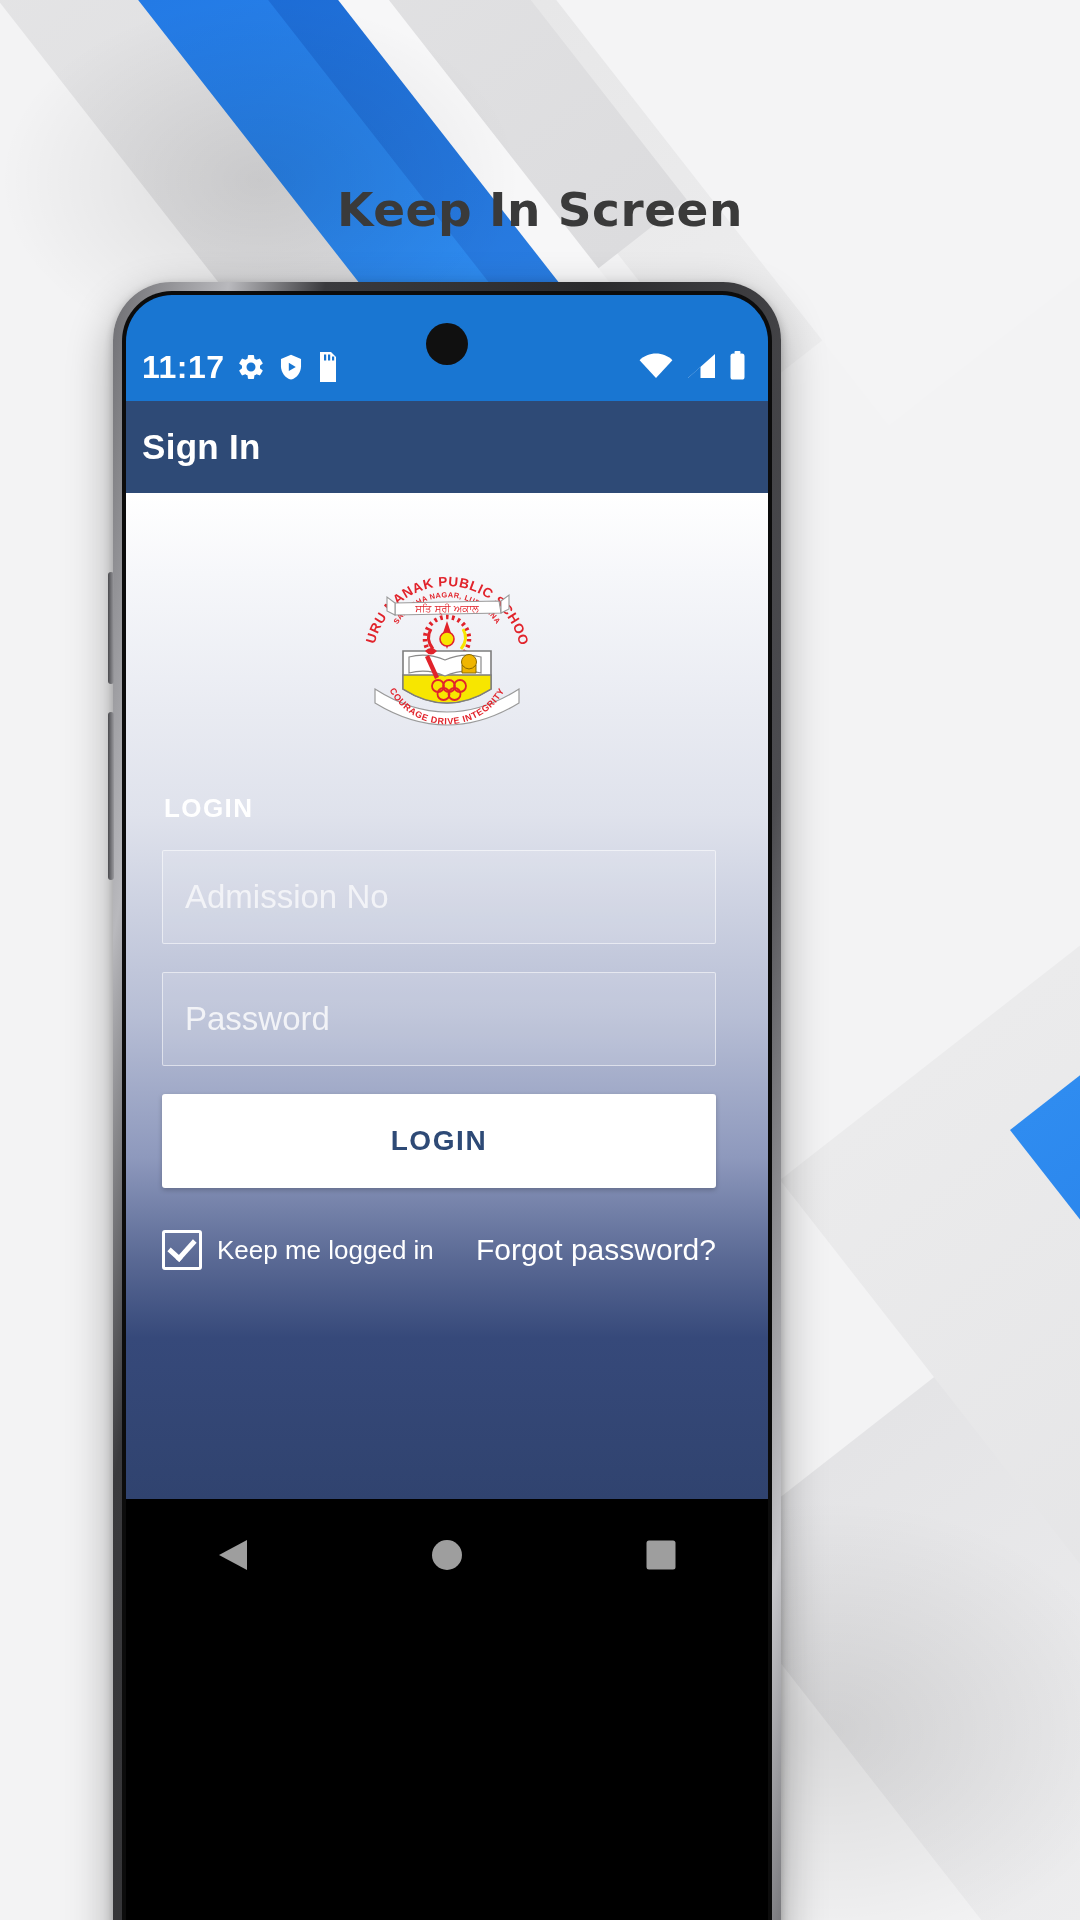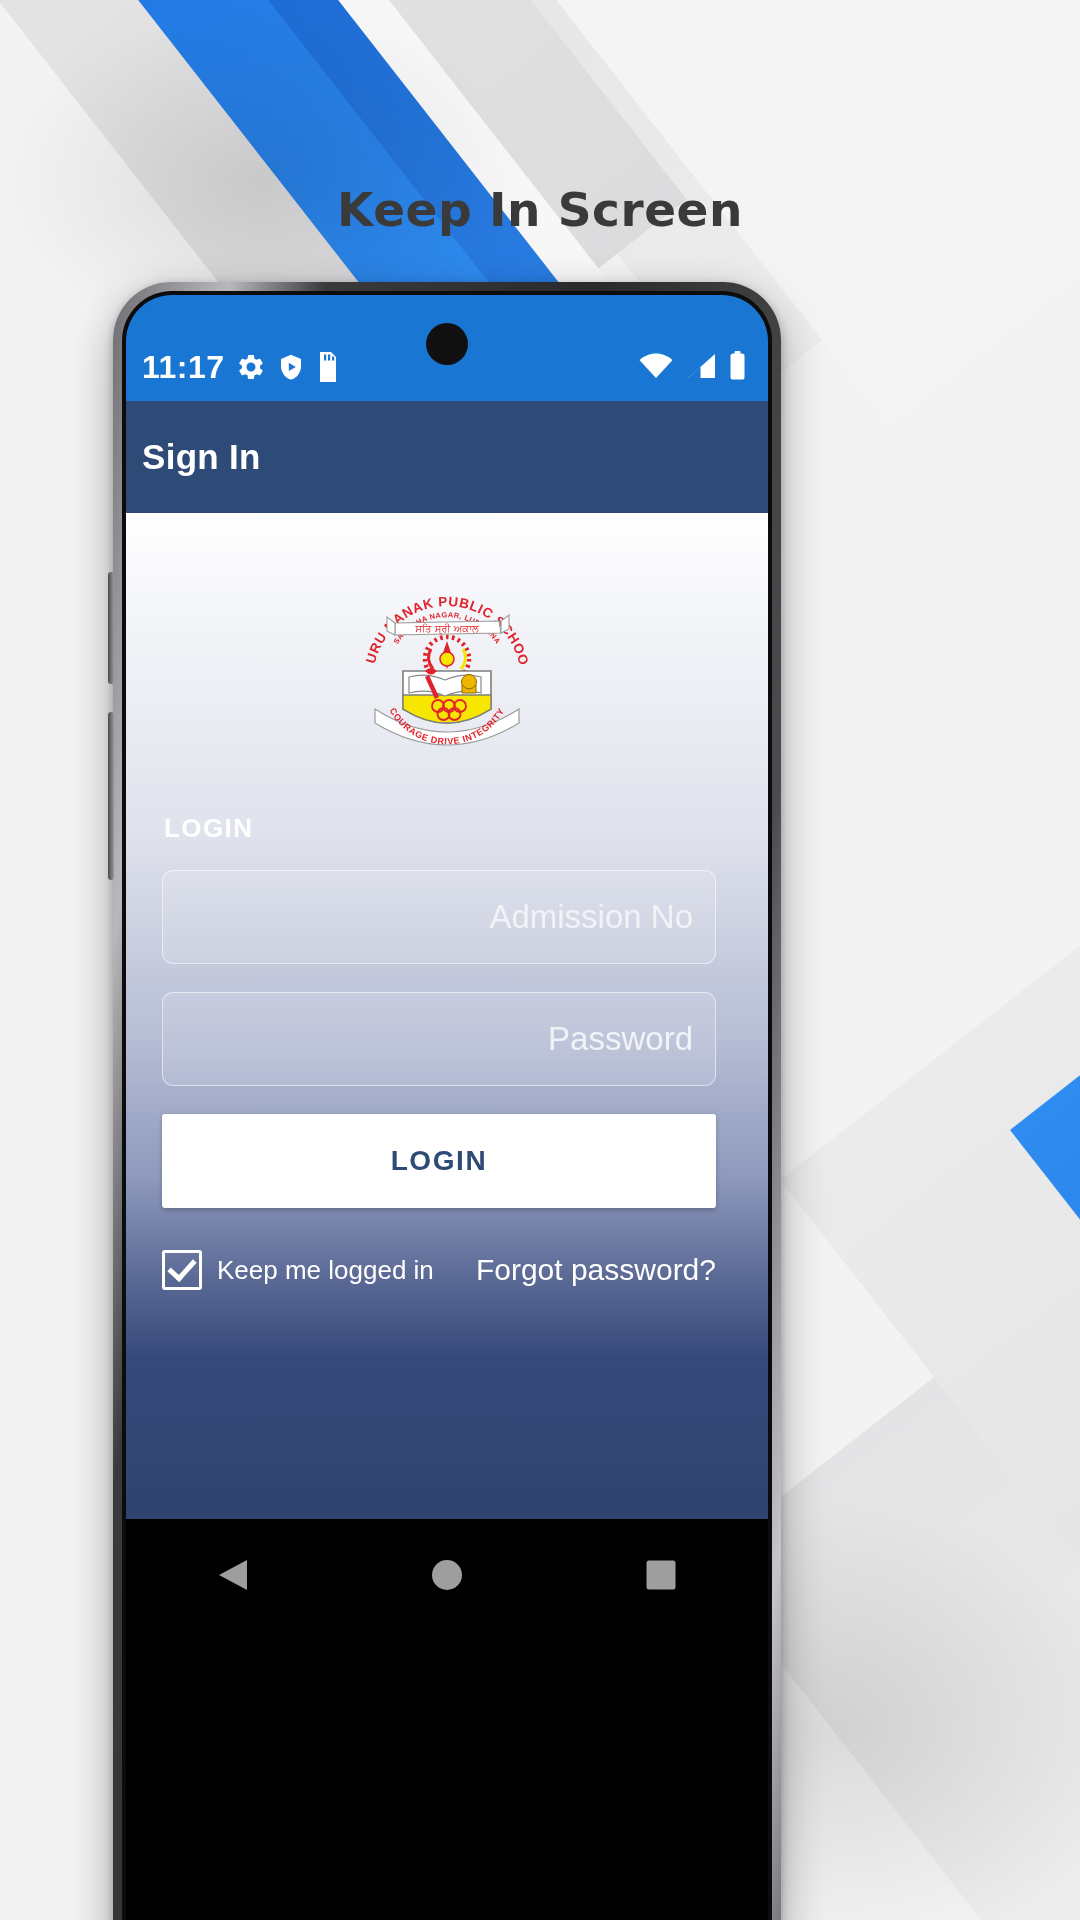--- a/index.html
+++ b/index.html
@@ -114,21 +114,21 @@
     position:absolute;left:50%;top:28px;margin-left:-21px;
     width:42px;height:42px;border-radius:50%;background:#101010;
   }
   #sb-left{display:flex;align-items:center;gap:11px;padding:0 0 18px 16px;}
   #sb-time{font-size:32px;font-weight:bold;letter-spacing:.5px;line-height:1;}
   #sb-right{margin-left:auto;display:flex;align-items:center;gap:13px;padding:0 22px 20px 0;}
   .si{display:block;}
 
   
   #appbar{
-    height:112px;background:#2e4a76;display:flex;align-items:center;
+    height:92px;background:#2e4a76;display:flex;align-items:center;
     padding-left:16px;
   }
   #appbar-title{color:#fff;font-size:35px;font-weight:bold;letter-spacing:.3px;}
 
   
   #appbody{
     position:relative;height:1006px;
     background:linear-gradient(180deg,#ffffff 0%,#f6f7fa 8%,#dfe2ec 32%,#b7bed5 52%,#8e99bd 66%,#5b6a95 76%,#36497a 84%,#30436f 100%);
     overflow:hidden;
   }
@@ -137,23 +137,23 @@
   #logo-wrap{position:absolute;left:50%;top:38px;margin-left:-88px;width:176px;height:196px;}
   #logo{width:176px;height:196px;display:block;}
 
   
   #form{position:absolute;left:0;right:16px;top:300px;padding:0 36px;}
   #login-label{
     color:#fff;font-size:26px;font-weight:bold;letter-spacing:1.4px;
     margin-left:2px;margin-bottom:26px;
   }
   .field{
-    height:92px;border:1px solid rgba(255,255,255,.55);border-radius:11px;
+    height:92px;border:1px solid rgba(255,255,255,.55);border-radius:2px;
     background:rgba(255,255,255,.13);
-    display:flex;align-items:center;padding:0 22px;margin-bottom:28px;justify-content:flex-end;
+    display:flex;align-items:center;padding:0 22px;margin-bottom:28px;
   }
   .field-text{color:#f2f3f7;font-size:33px;}
   #login-btn{
     height:94px;background:#ffffff;border-radius:3px;
     display:flex;align-items:center;justify-content:center;
     box-shadow:0 2px 5px rgba(0,0,0,.22);
     margin-top:12px;
   }
   #login-btn-label{color:#2e4a76;font-size:28px;font-weight:bold;letter-spacing:1.6px;}
 

